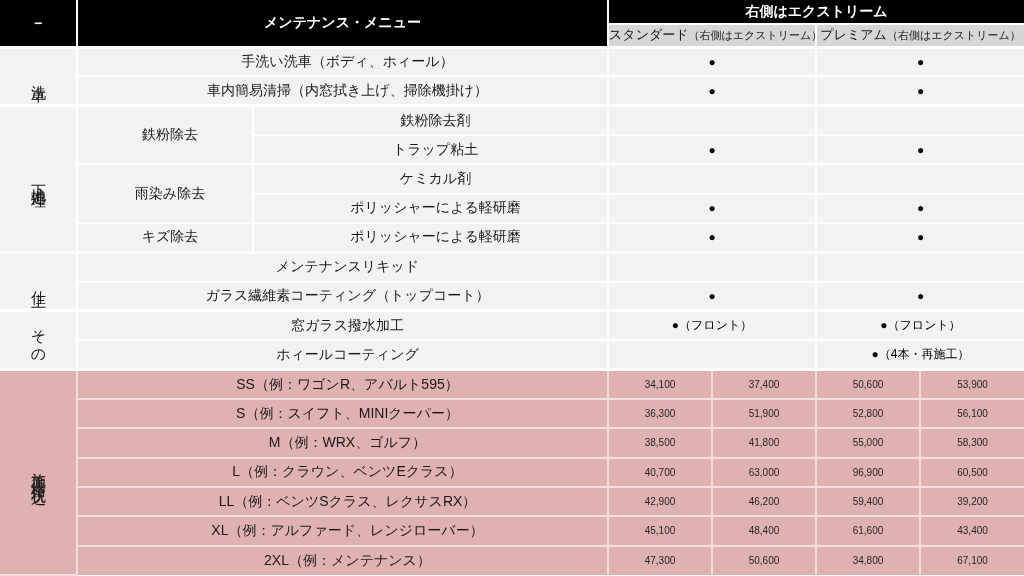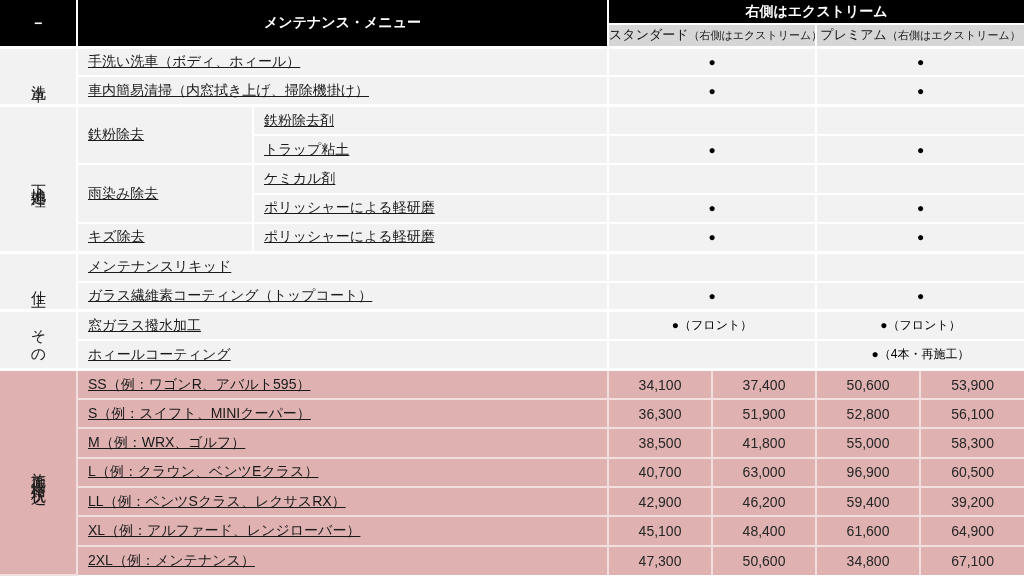--- a/index.html
+++ b/index.html
@@ -53,32 +53,31 @@
     writing-mode: vertical-rl;
     text-orientation: mixed;
     text-align: center;
     font-weight: 400;
     font-size: 15px;
     letter-spacing: 3px;
     padding: 4px 0;
   }
 
   .maint td.menu, .maint td.cat, .maint td.size {
-    text-align: left;
+    text-align: center;
     padding-left: 10px;
-    text-decoration: underline;
   }
   .maint td.mark {
     text-align: center;
     font-size: 12px;
     color: #000000;
   }
   .maint td.price {
     text-align: center;
-    font-size: 14px;
+    font-size: 10px;
     color: #262626;
   }
 
   
   .maint tr.group-start > * { border-top-width: 3px; }
 
   
   .maint tbody.price th, .maint tbody.price td {
     background: #dfb1b1;
     border-color: #f1dede;
@@ -227,21 +226,21 @@
       <td class="price">42,900</td>
       <td class="price">46,200</td>
       <td class="price">59,400</td>
       <td class="price">39,200</td>
     </tr>
     <tr>
       <td class="size" colspan="2">XL（例：アルファード、レンジローバー）</td>
       <td class="price">45,100</td>
       <td class="price">48,400</td>
       <td class="price">61,600</td>
-      <td class="price">64,900</td>
+      <td class="price">43,400</td>
     </tr>
     <tr>
       <td class="size" colspan="2">2XL（例：メンテナンス）</td>
       <td class="price">47,300</td>
       <td class="price">50,600</td>
       <td class="price">34,800</td>
       <td class="price">67,100</td>
     </tr>
   </tbody>
 </table>

